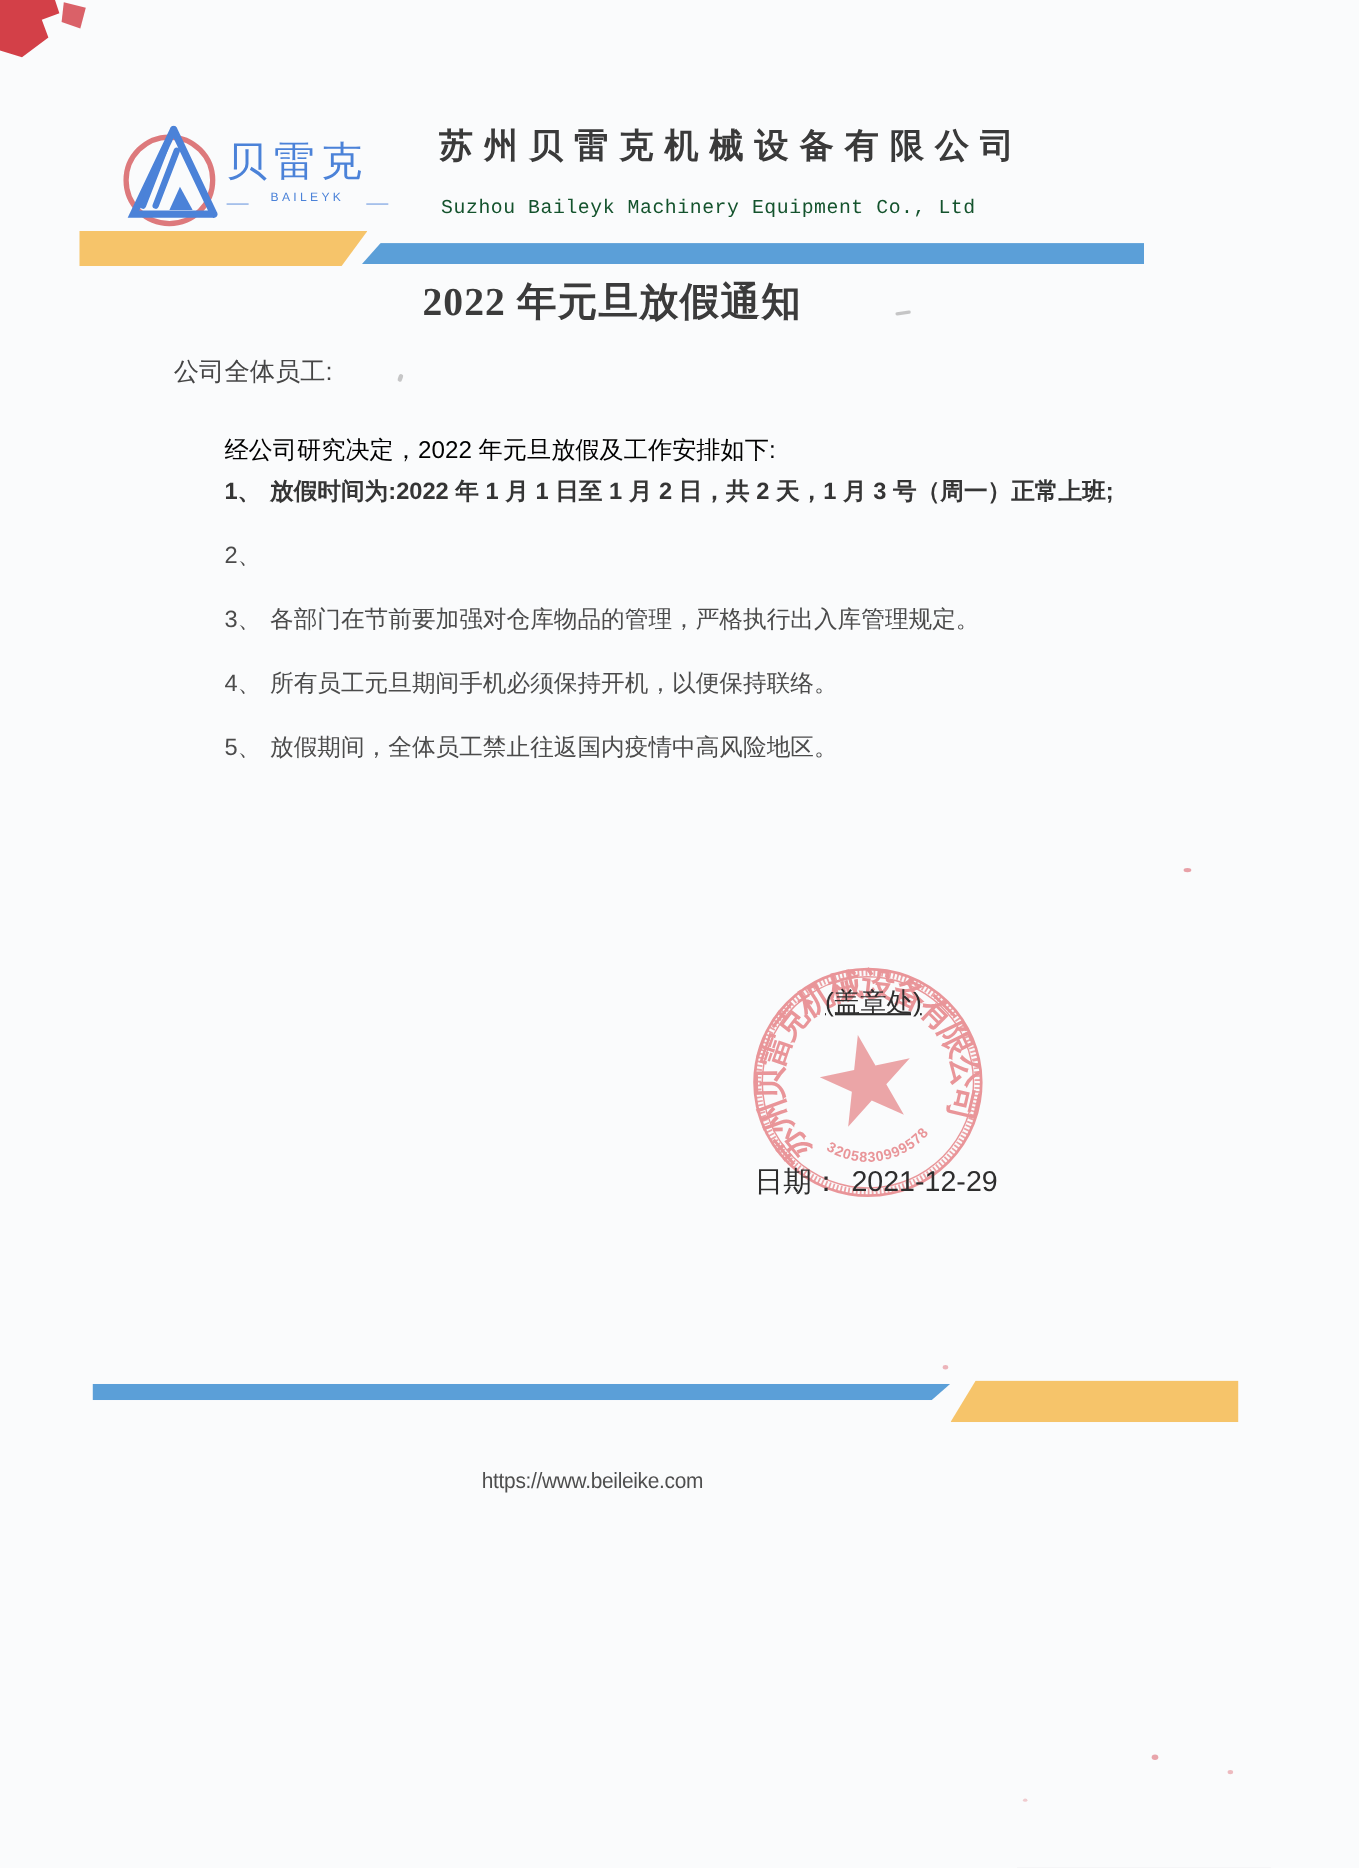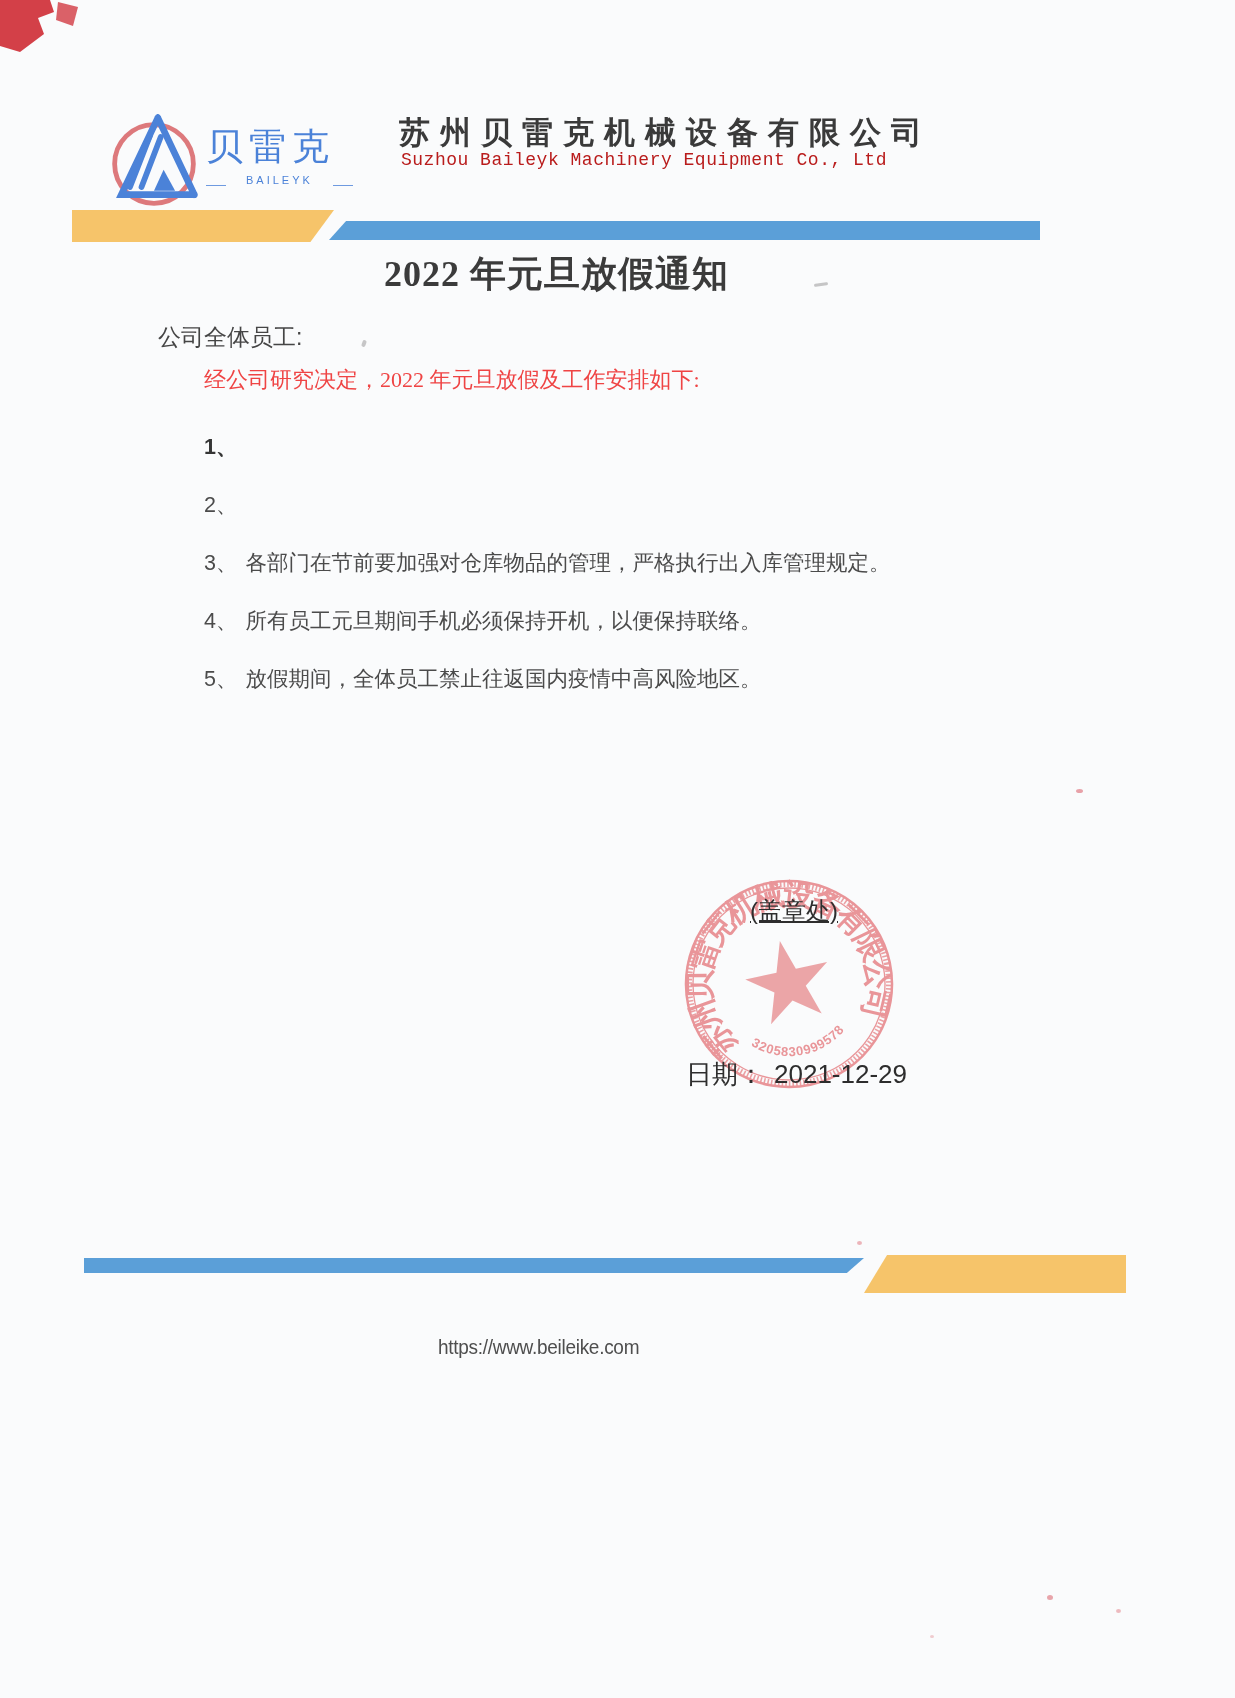--- a/index.html
+++ b/index.html
@@ -28,23 +28,23 @@
     font-size:11px;color:var(--logo_blue,#4b82d8);letter-spacing:3px;
   }
   .logo-sub .dash{width:20px;height:1px;background:var(--logo_blue,#4b82d8);opacity:.8;}
   .company-cn{
     position:absolute;left:399px;top:112px;
     font-family:"Liberation Serif", serif;
     font-weight:bold;font-size:31px;letter-spacing:10px;
     color:#3a3a3a;white-space:nowrap;
   }
   .company-en{
-    position:absolute;left:401px;top:150px;
+    position:absolute;left:401px;top:180px;
     font-family:"Liberation Mono", monospace;
-    font-size:18px;letter-spacing:.5px;color:#b91c1c;white-space:nowrap;
+    font-size:18px;letter-spacing:.5px;color:#14532d;white-space:nowrap;
   }
   .bar{position:absolute;}
   .bar-yellow-top{
     left:72px;top:210px;width:262px;height:32px;
     background:var(--bar_yellow,#f6c46a);
     clip-path:polygon(0 0,100% 0,91% 100%,0 100%);
   }
   .bar-blue-top{
     left:329px;top:221px;width:711px;height:19px;
     background:var(--bar_blue,#5b9fd8);
@@ -54,22 +54,22 @@
   .notice-title{
     position:absolute;left:384px;top:250px;
     font-size:36px;font-weight:bold;color:#3b3b3b;
     letter-spacing:1px;white-space:nowrap;font-family:Liberation Serif, serif;
   }
   .salutation{
     position:absolute;left:158px;top:322px;
     font-size:23px;color:#454545;
   }
   .intro{
-    position:absolute;left:204px;top:365px;
-    font-size:22px;color:#ef4444;font-family:Liberation Serif, serif;
+    position:absolute;left:204px;top:394px;
+    font-size:22px;color:#000000;
   }
   .notice-items{position:absolute;left:204px;top:435px;width:900px;}
   .notice-item{
     display:flex;gap:8px;margin-bottom:33px;
     font-size:21.5px;line-height:25px;color:#4b4b4b;
   }
   .notice-item.bold{font-weight:bold;color:#353535;}
   .item-num{flex:0 0 auto;}
   
   .seal-svg{
@@ -147,20 +147,21 @@
   <div class="bar bar-yellow-top"></div>
   <div class="bar bar-blue-top"></div>
 
   <div class="notice-title">2022 年元旦放假通知</div>
   <div class="salutation">公司全体员工:</div>
   <div class="intro">经公司研究决定，2022 年元旦放假及工作安排如下:</div>
 
   <div class="notice-items">
     <div class="notice-item bold">
       <span class="item-num">1、</span>
+      <span class="item-text">放假时间为:2022 年 1 月 1 日至 1 月 2 日，共 2 天，1 月 3 号（周一）正常上班;</span>
     </div>
 
     <div class="notice-item">
       <span class="item-num">2、</span>
     </div>
 
     <div class="notice-item">
       <span class="item-num">3、</span>
       <span class="item-text">各部门在节前要加强对仓库物品的管理，严格执行出入库管理规定。</span>
     </div>

